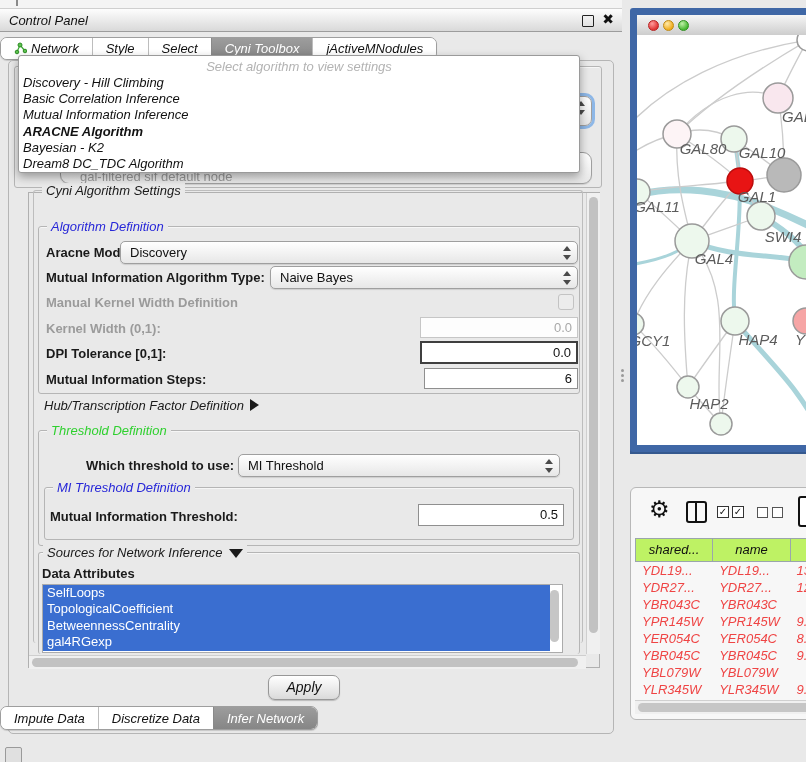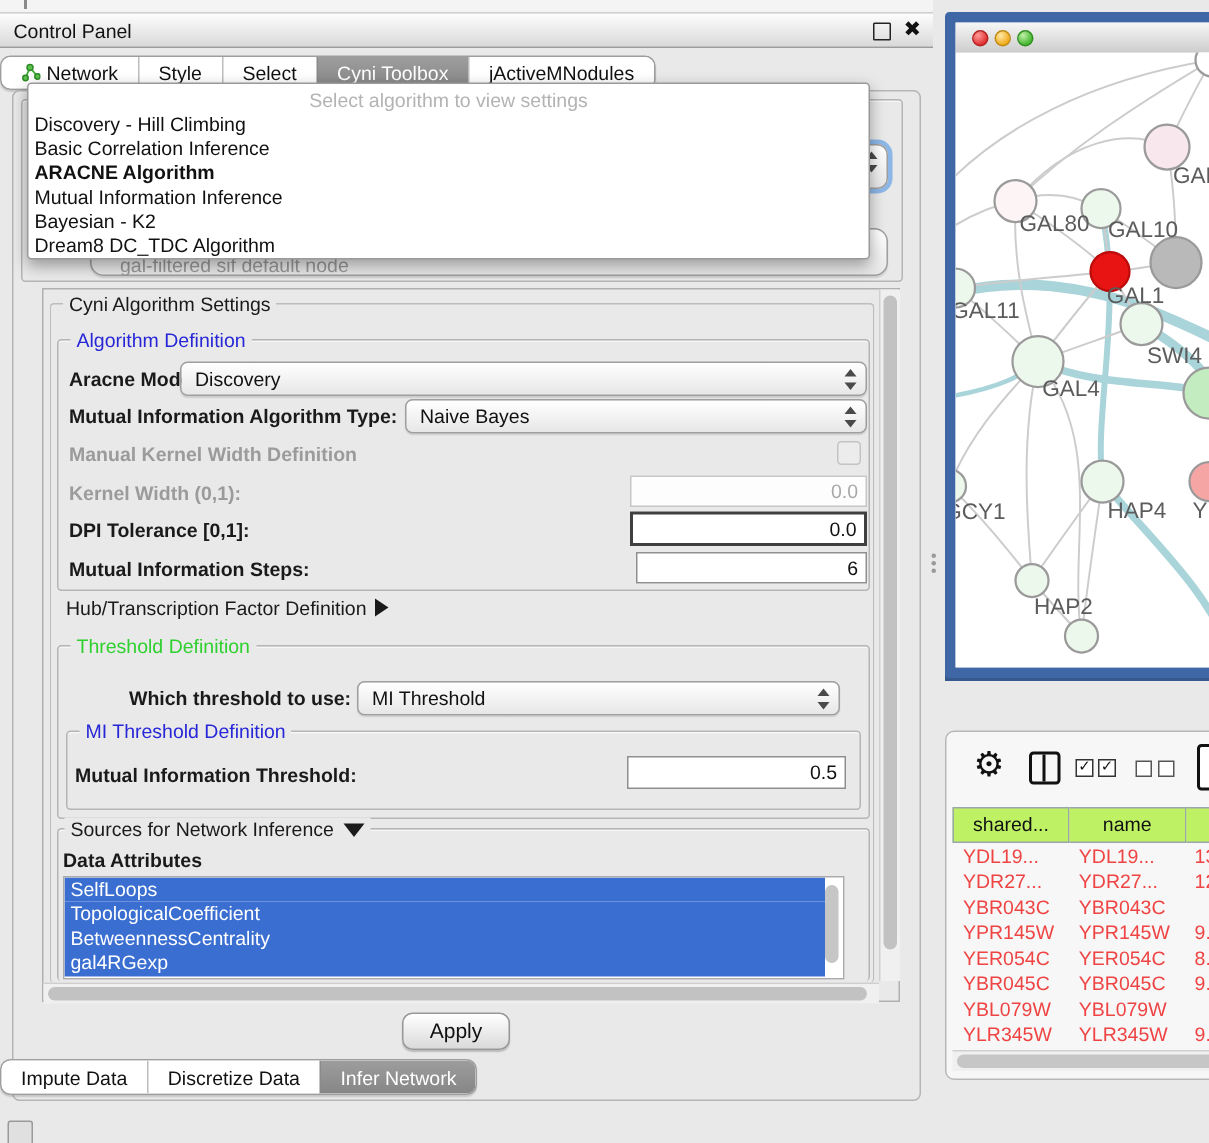--- a/index.html
+++ b/index.html
@@ -3,21 +3,21 @@
 <meta charset="utf-8">
 <style>
   html,body{margin:0;padding:0;}
   body{
     width:806px;height:762px;overflow:hidden;position:relative;
     background:#e9e9e9;
     font-family:"Liberation Sans","DejaVu Sans",sans-serif;
     font-size:13px;color:#1a1a1a;
     -webkit-font-smoothing:antialiased;
   }
-  .abs{position:absolute;}
+  .abs{position:absolute;font-style:italic;}
   
   .cp-topstrip{left:0;top:0;width:622px;height:8px;background:#f4f4f4;}
   .top-tick{left:16px;top:0;width:2px;height:6px;background:#8a8a8a;}
   .cp-titlebar{
     left:0;top:8px;width:622px;height:24px;
     background:linear-gradient(#fdfdfd,#d9d9d9);
     border-top:1px solid #cfcfcf;border-bottom:1px solid #9c9c9c;
     box-sizing:border-box;
   }
   .cp-title{position:absolute;left:9px;top:4px;font-size:13px;color:#111;}
@@ -181,36 +181,36 @@
 </div>
 <div class="combo" style="left:60px;top:152px;width:532px;height:32px;border-radius:9px;color:#9a9a9a;padding-top:17px;line-height:13px;padding-left:19px;">
   <span>gal-filtered sif default node</span>
 </div>
 
 <div class="abs popup">
   <div class="popup-placeholder">Select algorithm to view settings</div>
   <div id="popup-items">
       <div class="popup-item">Discovery - Hill Climbing</div>
       <div class="popup-item">Basic Correlation Inference</div>
+      <div class="popup-item">Mutual Information Inference</div>
       <div class="popup-item bold">ARACNE Algorithm</div>
-      <div class="popup-item">Mutual Information Inference</div>
       <div class="popup-item">Bayesian - K2</div>
       <div class="popup-item">Dream8 DC_TDC Algorithm</div>
     </div>
 </div>
 
 <div class="abs scrollpane"></div>
 <div class="vscroll" style="left:586px;top:193px;height:461px;">
   <div class="vthumb" style="top:4px;height:436px;"></div>
 </div>
 <div class="hscroll" style="left:29px;top:655px;width:557px;">
   <div class="hthumb" style="left:3px;width:546px;"></div>
 </div>
 
-<div class="abs groupbox" style="left:33px;top:202px;width:548px;height:452px;border-bottom:none;box-shadow:none;border-color:#bdbdbd;">
+<div class="abs groupbox" style="left:33px;top:190px;width:548px;height:452px;border-bottom:none;box-shadow:none;border-color:#bdbdbd;">
   <span class="legend">Cyni Algorithm Settings</span>
 </div>
 
 <div class="abs groupbox" style="left:38px;top:226px;width:540px;height:166px;">
   <span class="legend blue">Algorithm Definition</span>
 </div>
 <span class="lbl" style="left:46px;top:245px;">Aracne Mode:</span>
 <div class="combo" style="left:120px;top:241px;width:458px;">
   <span>Discovery</span>
   <span class="arrows"></span>

